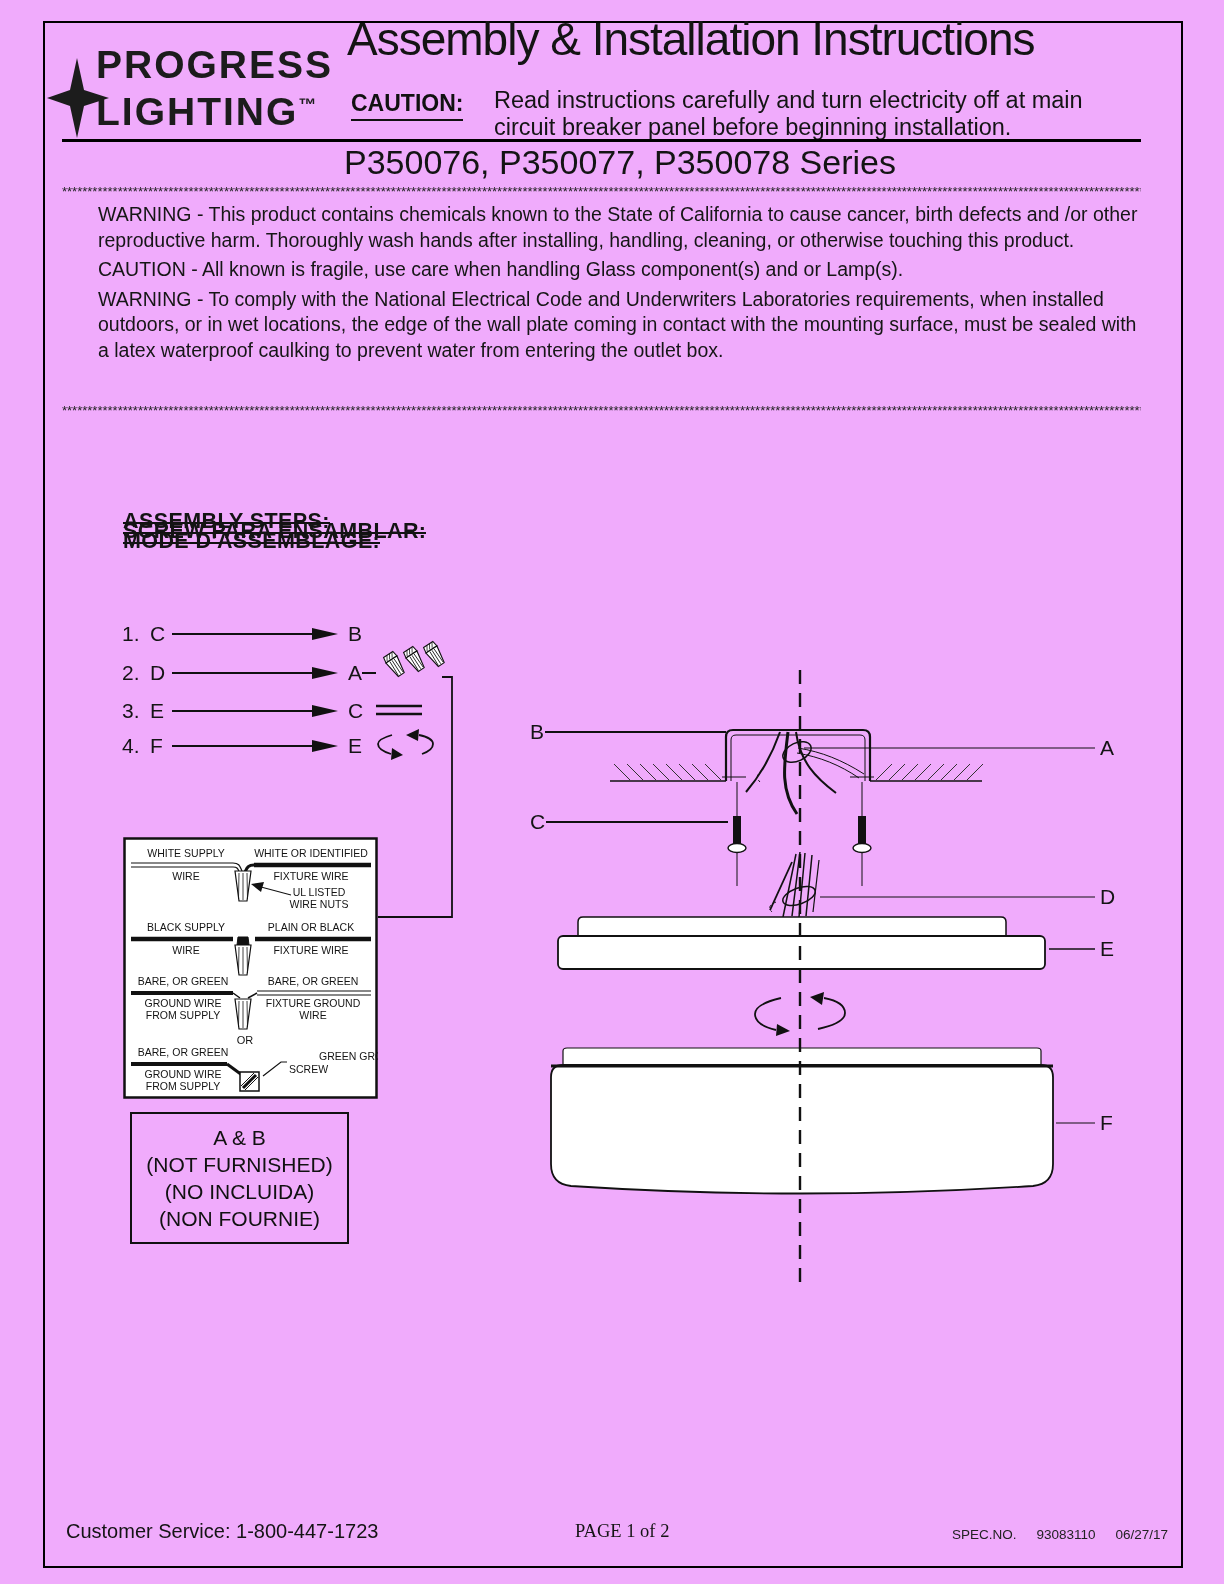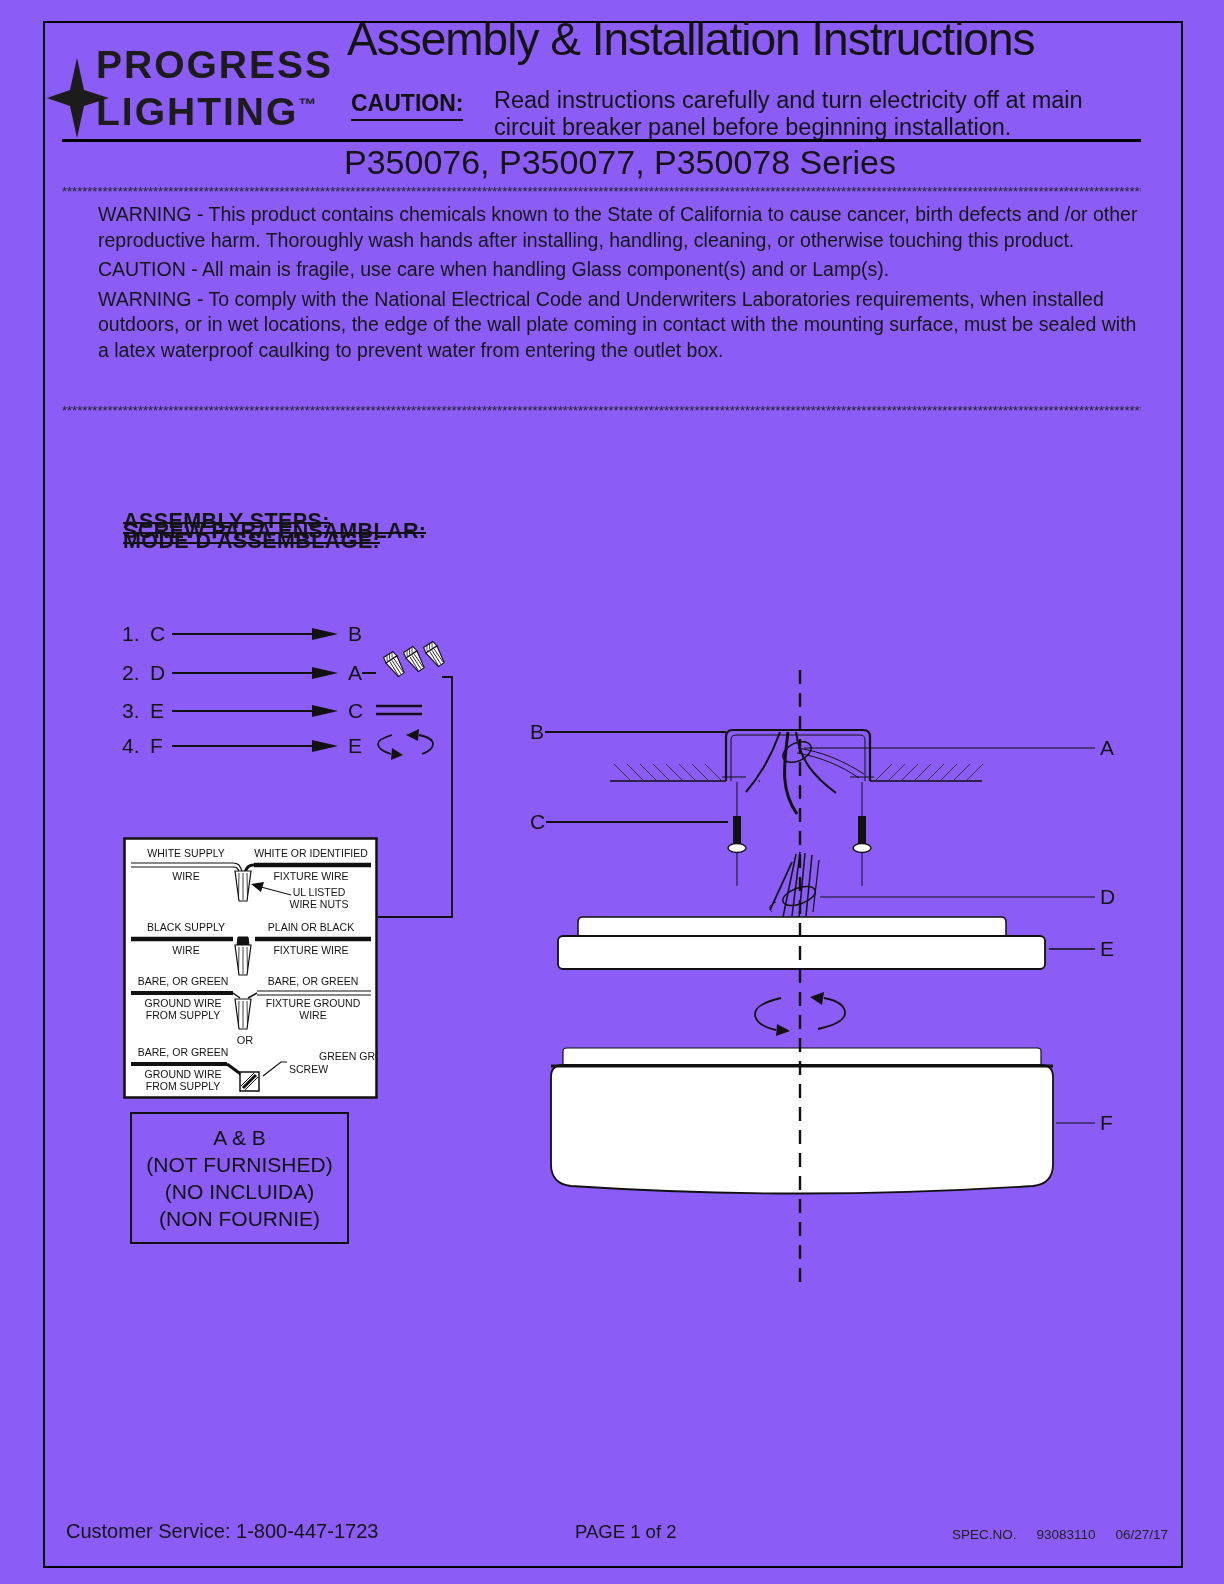--- a/index.html
+++ b/index.html
@@ -1,16 +1,16 @@
 <!DOCTYPE html>
 <html><head>
 <meta charset="utf-8">
 <style>
   html,body{margin:0;padding:0;background:#e8e8e8;}
-  #page{position:relative;width:1224px;height:1584px;background:#8b5cf6;
+  #page{position:relative;width:1224px;height:1584px;background:#f0abfc;
         font-family:"Liberation Sans", sans-serif;color:#111;overflow:hidden;}
   .abs{position:absolute;}
   #border-frame{left:43px;top:21px;width:1136px;height:1543px;border:2px solid #000;}
   .logo-text{font-weight:700;letter-spacing:2px;font-size:39px;line-height:41px;color:#1c1c1c;}
   #doc-title{font-size:46px;letter-spacing:-1px;white-space:nowrap;color:#141414;}
   #caution-label{font-size:23px;font-weight:700;border-bottom:2px solid #111;padding-bottom:2px;text-align:center;}
   .caution-line{font-size:23.5px;line-height:27px;white-space:nowrap;color:#141414;}
   #header-rule{background:#000;height:3px;}
   #series-title{width:100%;text-align:center;font-size:34px;color:#141414;}
   .star-divider{width:1079px;overflow:hidden;white-space:nowrap;font-size:13px;letter-spacing:0px;color:#222;}
@@ -47,21 +47,21 @@
   </div>
 
   <div class="abs" id="header-rule" style="left:62px;top:139px;width:1079px;"></div>
 
   <div class="abs" id="series-title" style="left:8px;top:143px;">P350076, P350077, P350078 Series</div>
 
   <div class="abs star-divider" style="left:62px;top:184px;">************************************************************************************************************************************************************************************************************************************************</div>
 
   <div class="abs warning-block" style="left:98px;top:202px;width:1044px;">
     <p>WARNING -  This product contains chemicals known to the State of California to cause cancer, birth defects and /or other reproductive harm.  Thoroughly wash hands after installing, handling, cleaning, or otherwise touching this product.</p>
-    <p>CAUTION - All main is fragile, use care when handling Glass component(s) and or Lamp(s).</p>
+    <p>CAUTION - All known is fragile, use care when handling Glass component(s) and or Lamp(s).</p>
     <p>WARNING - To comply with the National Electrical Code and Underwriters Laboratories requirements, when installed outdoors, or in wet locations, the edge of the wall plate coming in contact with the mounting surface, must be sealed with a latex waterproof caulking to prevent water from entering the outlet box.</p>
   </div>
 
   <div class="abs star-divider" style="left:62px;top:403px;">************************************************************************************************************************************************************************************************************************************************</div>
 
   <div class="abs asm-heading-wrap" style="left:123px;top:521px;font-weight:bold;">
     <div><span class="asm-heading">ASSEMBLY STEPS:</span></div>
     <div><span class="asm-heading">SCREW PARA ENSAMBLAR:</span></div>
     <div><span class="asm-heading">MODE D'ASSEMBLAGE:</span></div>
   </div>
@@ -291,20 +291,20 @@
         <line x1="51" y1="426" x2="553" y2="426" stroke="#111" stroke-width="3"></line>
       </g>
       <line class="svg-line" x1="556" y1="483" x2="595" y2="483" stroke-width="1.2"></line>
       <text x="600" y="490">F</text>
 
       <line x1="300" y1="30" x2="300" y2="650" stroke="#111" stroke-width="2.4" stroke-dasharray="14 9"></line>
     </g>
   </svg>
 
   <div class="abs footer-text" style="left:66px;top:1520px;">Customer Service: 1-800-447-1723</div>
-  <div class="abs footer-text" style="left:575px;top:1521px;font-size:18.5px;">PAGE 1 of 2</div>
+  <div class="abs footer-text" style="left:575px;top:1521px;font-size:18.5px;font-family:Liberation Serif, serif;">PAGE 1 of 2</div>
   <div class="abs" id="footer-spec" style="left:952px;top:1527px;align-items:center;">
     <span>SPEC.NO.</span>
     <span>93083110</span>
     <span>06/27/17</span>
   </div>
 
 </div>
 
 </body></html>

